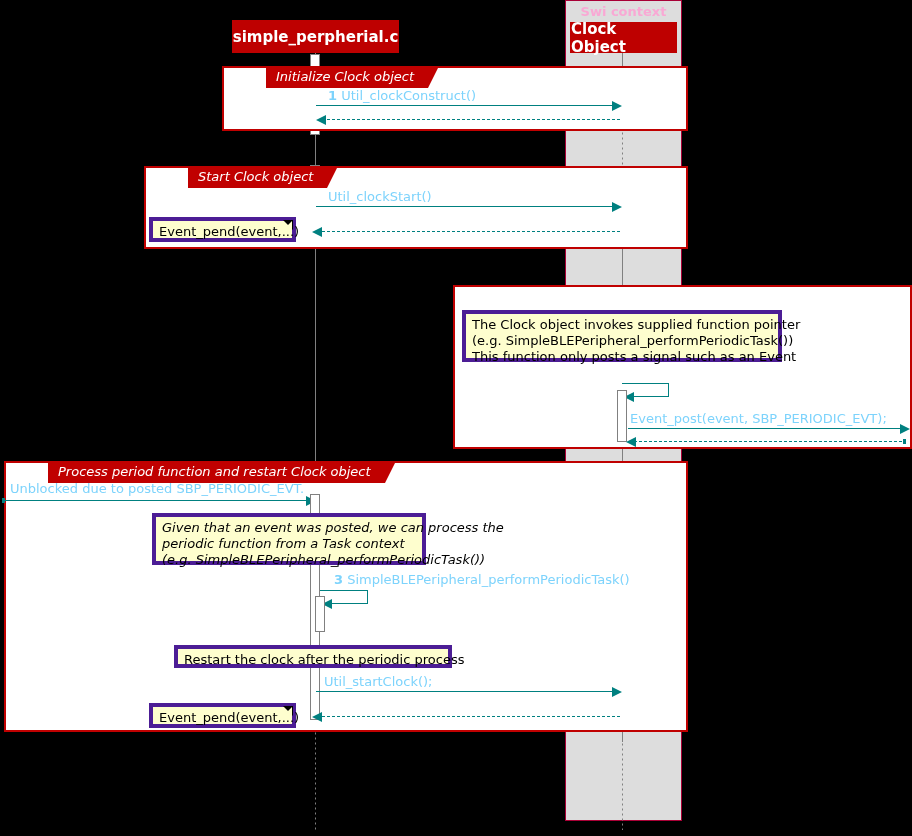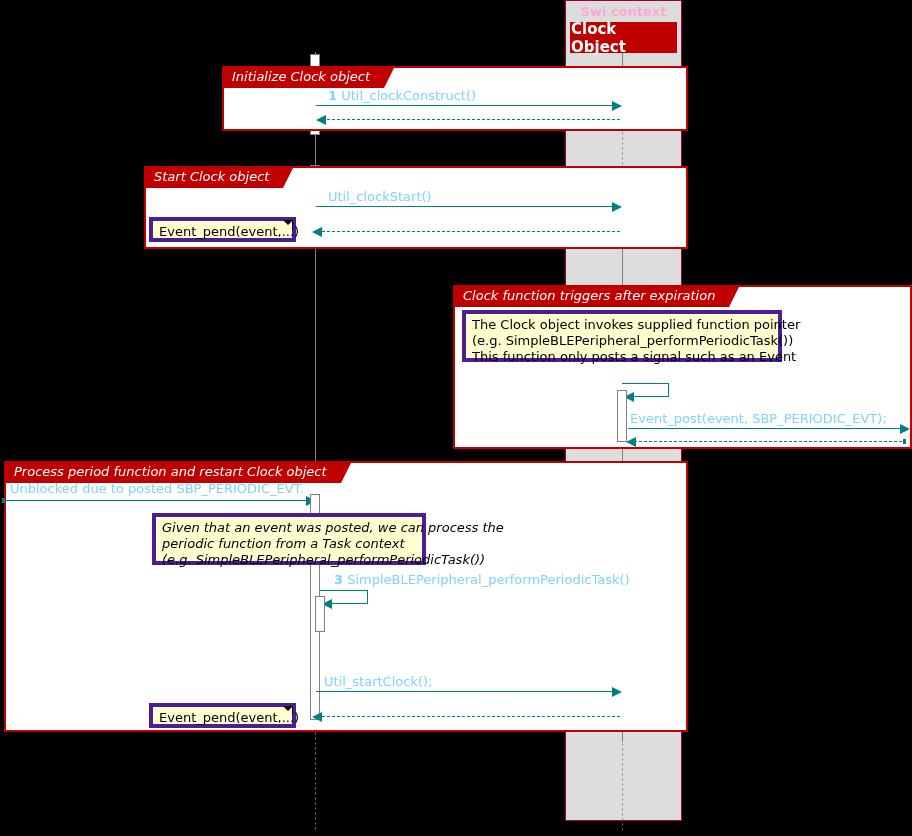--- a/index.html
+++ b/index.html
@@ -20,21 +20,21 @@
   .lifeline.dotted{background:none;
     background-image:linear-gradient(to bottom,#808080 50%,rgba(0,0,0,0) 0%);
     background-position:left;background-size:1px 5px;background-repeat:repeat-y;}
   .activation{background:#FFFFFF;border:1px solid #808080;width:10px;}
 
   
   .group{border:2px solid #C00000;background:#FFFFFF;}
   .glabel{background:#C00000;color:#FFFFFF;font-style:italic;font-size:13px;
           height:22px;line-height:22px;padding:0 14px 0 10px;white-space:nowrap;}
   .gnotch{width:0;height:0;border-top:22px solid #C00000;border-right:11px solid transparent;}
-  .ghead{display:flex;align-items:flex-start;}
+  .ghead{display:flex;align-items:flex-start;padding-left:44px;}
 
   
   .note{background:#FEFECE;border:4px solid #4c1d95;color:#000;font-size:13px;
         line-height:16px;padding:3px 6px;white-space:pre;}
   .note.folded::after{content:"";position:absolute;top:0;right:0;
         border-left:9px solid transparent;border-bottom:9px solid #FEFECE;}
   .note.folded::before{content:"";position:absolute;top:-1px;right:-1px;
         width:10px;height:10px;background:#000;
         clip-path:polygon(100% 0,0 0,100% 100%);}
 
@@ -63,20 +63,21 @@
   <div class="abs lifeline" style="left:315px;top:52px;height:130px;"></div>
   <div class="abs lifeline dotted" style="left:315px;top:128px;height:42px;"></div>
   <div class="abs lifeline" style="left:315px;top:170px;height:550px;"></div>
   <div class="abs lifeline dotted" style="left:315px;top:720px;height:110px;"></div>
 
   <div class="abs lifeline" style="left:622px;top:52px;height:78px;"></div>
   <div class="abs lifeline dotted" style="left:622px;top:128px;height:44px;"></div>
   <div class="abs lifeline" style="left:622px;top:172px;height:570px;"></div>
   <div class="abs lifeline dotted" style="left:622px;top:742px;height:88px;"></div>
 
+  <div class="abs pbox" style="left:232px;top:20px;width:167px;height:33px;">simple_perpherial.c</div>
   <div class="abs pbox" style="left:570px;top:22px;width:107px;height:31px;">Clock Object</div>
 
   <div class="abs activation" style="left:310px;top:54px;height:14px;"></div>
   <div class="abs activation" style="left:310px;top:123px;height:12px;"></div>
   <div class="abs activation" style="left:310px;top:165px;height:12px;"></div>
 
   <div class="abs group" style="left:222px;top:66px;width:466px;height:65px;"></div>
   <div class="abs ghead" style="left:222px;top:66px;">
     <div class="glabel">Initialize Clock object</div>
     <div class="gnotch"></div>
@@ -98,24 +99,20 @@
     <div class="gnotch"></div>
   </div>
   <div class="abs mlabel" style="left:328px;top:189px;">Util_clockStart()</div>
   <div class="abs mline" style="left:316px;top:206px;width:304px;"></div>
   <div class="abs arrow-r" style="left:612px;top:202px;"></div>
   <div class="abs mline dash" style="left:322px;top:231px;width:300px;"></div>
   <div class="abs arrow-l" style="left:312px;top:227px;"></div>
   <div class="abs note folded" style="left:149px;top:217px;width:147px;height:25px;">Event_pend(event,...)</div>
 
   <div class="abs group" style="left:453px;top:285px;width:459px;height:164px;"></div>
-  <div class="abs ghead" style="left:453px;top:285px;">
-    <div class="glabel">Clock function triggers after expiration</div>
-    <div class="gnotch"></div>
-  </div>
   <div class="abs note" style="left:462px;top:310px;width:320px;height:52px;">The Clock object invokes supplied function pointer
 (e.g. SimpleBLEPeripheral_performPeriodicTask())
 This function only posts a signal such as an Event</div>
 
   <div class="abs mline" style="left:622px;top:383px;width:47px;"></div>
   <div class="abs vline" style="left:668px;top:383px;height:14px;"></div>
   <div class="abs mline" style="left:632px;top:396px;width:37px;"></div>
   <div class="abs arrow-l" style="left:624px;top:392px;"></div>
   <div class="abs activation" style="left:617px;top:390px;height:52px;"></div>
 
@@ -145,20 +142,21 @@
   <div class="abs mlabel" style="left:334px;top:572px;">
     <b>3</b>
     <span>SimpleBLEPeripheral_performPeriodicTask()</span>
   </div>
   <div class="abs mline" style="left:320px;top:590px;width:48px;"></div>
   <div class="abs vline" style="left:367px;top:590px;height:14px;"></div>
   <div class="abs mline" style="left:330px;top:603px;width:38px;"></div>
   <div class="abs arrow-l" style="left:322px;top:599px;"></div>
   <div class="abs activation" style="left:315px;top:596px;height:36px;"></div>
 
+  <div class="abs note" style="left:174px;top:645px;width:278px;height:23px;">Restart the clock after the periodic process</div>
 
   <div class="abs mlabel" style="left:324px;top:674px;">Util_startClock();</div>
   <div class="abs mline" style="left:316px;top:691px;width:304px;"></div>
   <div class="abs arrow-r" style="left:612px;top:687px;"></div>
   <div class="abs mline dash" style="left:322px;top:716px;width:300px;"></div>
   <div class="abs arrow-l" style="left:312px;top:712px;"></div>
   <div class="abs note folded" style="left:149px;top:703px;width:147px;height:25px;">Event_pend(event,...)</div>
 
 
 </div>

